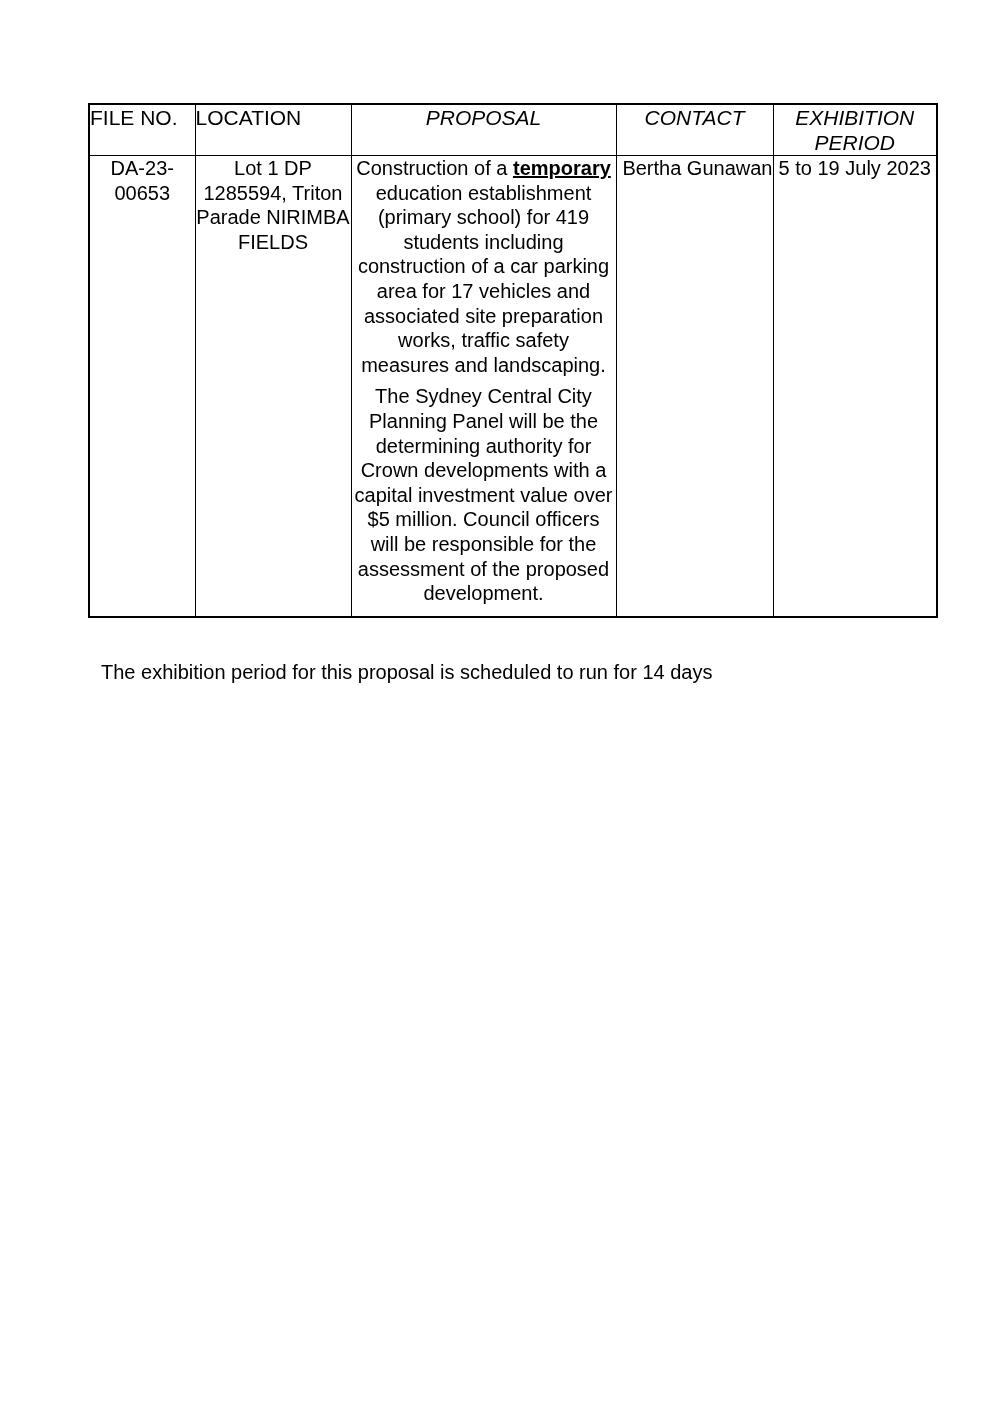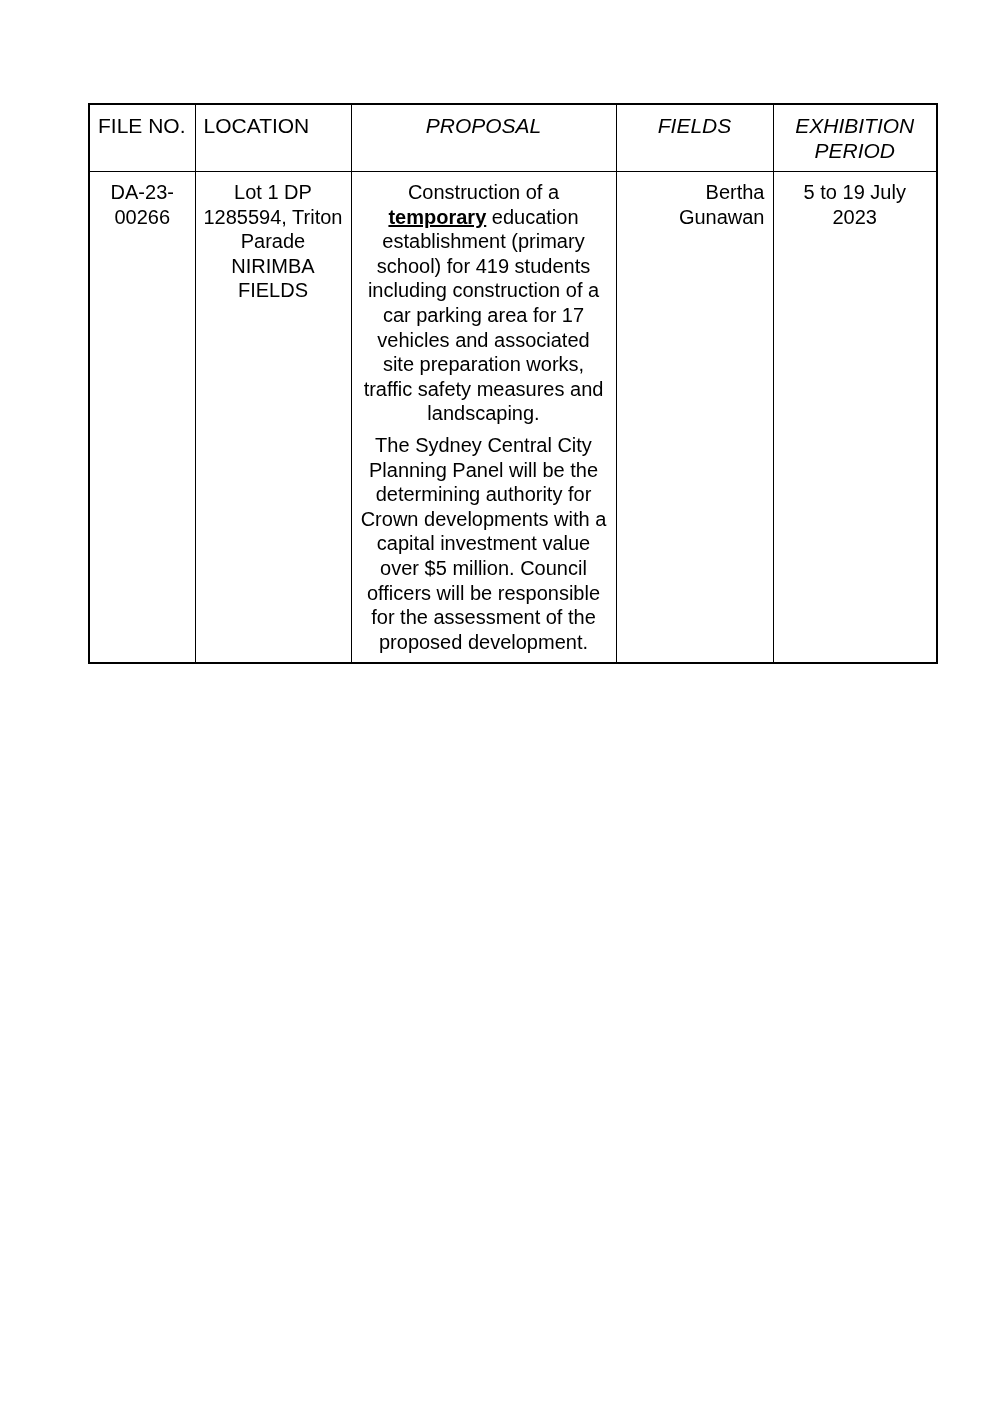--- a/index.html
+++ b/index.html
@@ -30,21 +30,21 @@
     left: 88px;
     top: 103px;
     width: 848px;
     border-collapse: collapse;
     table-layout: fixed;
     border: 2px solid #000000;
   }
   .da-table td,
   .da-table th {
     border: 1px solid #000000;
-    padding: 8px;
+    padding: 0;
     vertical-align: top;
     font-weight: normal;
   }
 
   .col-file   { width: 106px; }
   .col-loc    { width: 156px; }
   .col-prop   { width: 265px; }
   .col-contact{ width: 157px; }
   .col-exh    { width: 164px; }
 
@@ -129,36 +129,37 @@
       <col class="col-loc">
       <col class="col-prop">
       <col class="col-contact">
       <col class="col-exh">
     </colgroup>
     <thead>
       <tr>
         <th class="hdr-cell hdr-left">FILE NO.</th>
         <th class="hdr-cell hdr-left">LOCATION</th>
         <th class="hdr-cell hdr-center">PROPOSAL</th>
-        <th class="hdr-cell hdr-center">FIELDS</th>
+        <th class="hdr-cell hdr-center">CONTACT</th>
         <th class="hdr-cell hdr-center">
           <span>EXHIBITION</span><br>
           <span>PERIOD</span>
         </th>
       </tr>
     </thead>
     <tbody>
       <tr>
-        <td class="body-cell cell-file">DA-23-00266</td>
+        <td class="body-cell cell-file">DA-23-00653</td>
         <td class="body-cell cell-loc">Lot 1 DP 1285594, Triton Parade NIRIMBA FIELDS</td>
         <td class="body-cell cell-prop">
           <p class="para"><span>Construction of a </span><span class="u">temporary</span><span> education establishment (primary school) for 419 students including construction of a car parking area for 17 vehicles and associated site preparation works, traffic safety measures and landscaping.</span></p>
           <p class="para">The Sydney Central City Planning Panel will be the determining authority for Crown developments with a capital investment value over $5 million. Council officers will be responsible for the assessment of the proposed development.</p>
         </td>
         <td class="body-cell cell-contact">Bertha Gunawan</td>
         <td class="body-cell cell-exh">5 to 19 July 2023</td>
       </tr>
     </tbody>
   </table>
 
+  <div class="note-line">The exhibition period for this proposal is scheduled to run for 14 days</div>
 
 
 </div>
 
 </body></html>

